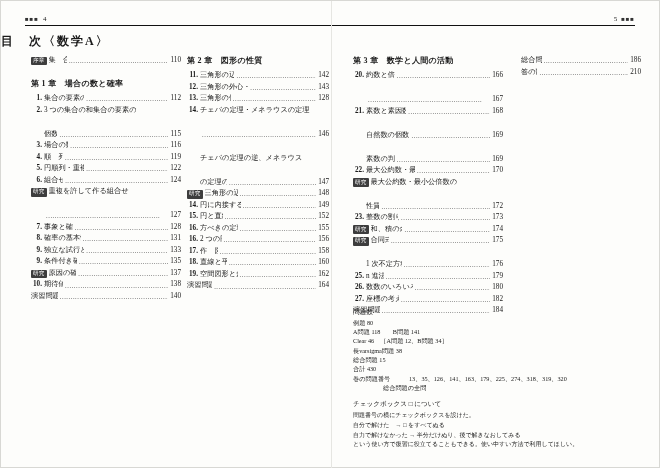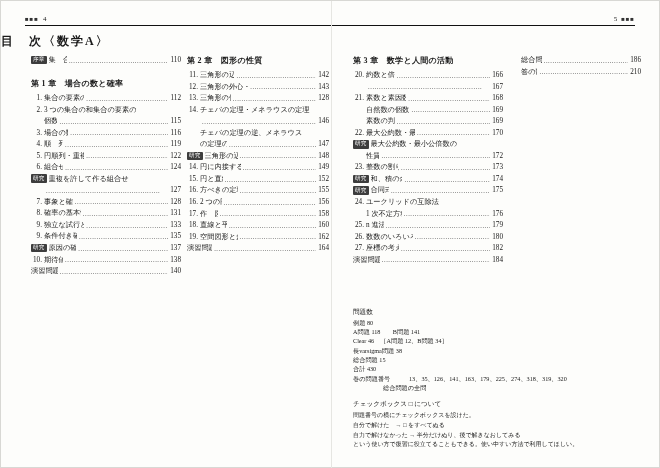--- a/index.html
+++ b/index.html
@@ -82,27 +82,27 @@
   .sec-head {
     font-weight: bold;
     font-size: 8px;
     margin: 12px 0 3px 0;
     letter-spacing: 0.3px;
   }
   .sec-head.first { margin-top: 0; }
 
   .entry {
     display: flex;
-    align-items: center;
+    align-items: flex-end;
     white-space: nowrap;
     margin-bottom: 0.6px;
   }
   .num {
     flex: 0 0 auto;
-    font-weight: normal;
+    font-weight: bold;
     padding-right: 2px;
     min-width: 11px;
     text-align: right;
   }
   .badge {
     flex: 0 0 auto;
     display: inline-block;
     background: #3d3d3d;
     color: #fff;
     font-size: 5.6px;
@@ -125,21 +125,21 @@
     letter-spacing: 0.6px;
     color: #444;
     font-size: 6.4px;
     padding: 0 2px;
   }
   .pg {
     flex: 0 0 auto;
     text-align: right;
     min-width: 13px;
   }
-  .indent { padding-left: 13px; }
+  .indent { padding-left: 13px; margin-top: 13px; }
 
   
   .info {
     position: absolute;
     left: 352px;
     top: 306px;
     width: 290px;
     font-size: 6.2px;
     line-height: 1.5;
   }
@@ -426,24 +426,20 @@
         <span class="label">和、積の余り</span>
         <span class="dots">....................................................</span>
         <span class="pg">174</span>
       </div>
       <div class="entry">
         <span class="badge">研究</span>
         <span class="label">合同式</span>
         <span class="dots">....................................................</span>
         <span class="pg">175</span>
       </div>
-      <div class="entry">
-        <span class="num">24.</span>
-        <span class="label">ユークリッドの互除法</span>
-      </div>
       <div class="entry indent">
         <span class="label">1 次不定方程式</span>
         <span class="dots">....................................................</span>
         <span class="pg">176</span>
       </div>
       <div class="entry">
         <span class="num">25.</span>
         <span class="label">n 進法</span>
         <span class="dots">....................................................</span>
         <span class="pg">179</span>

